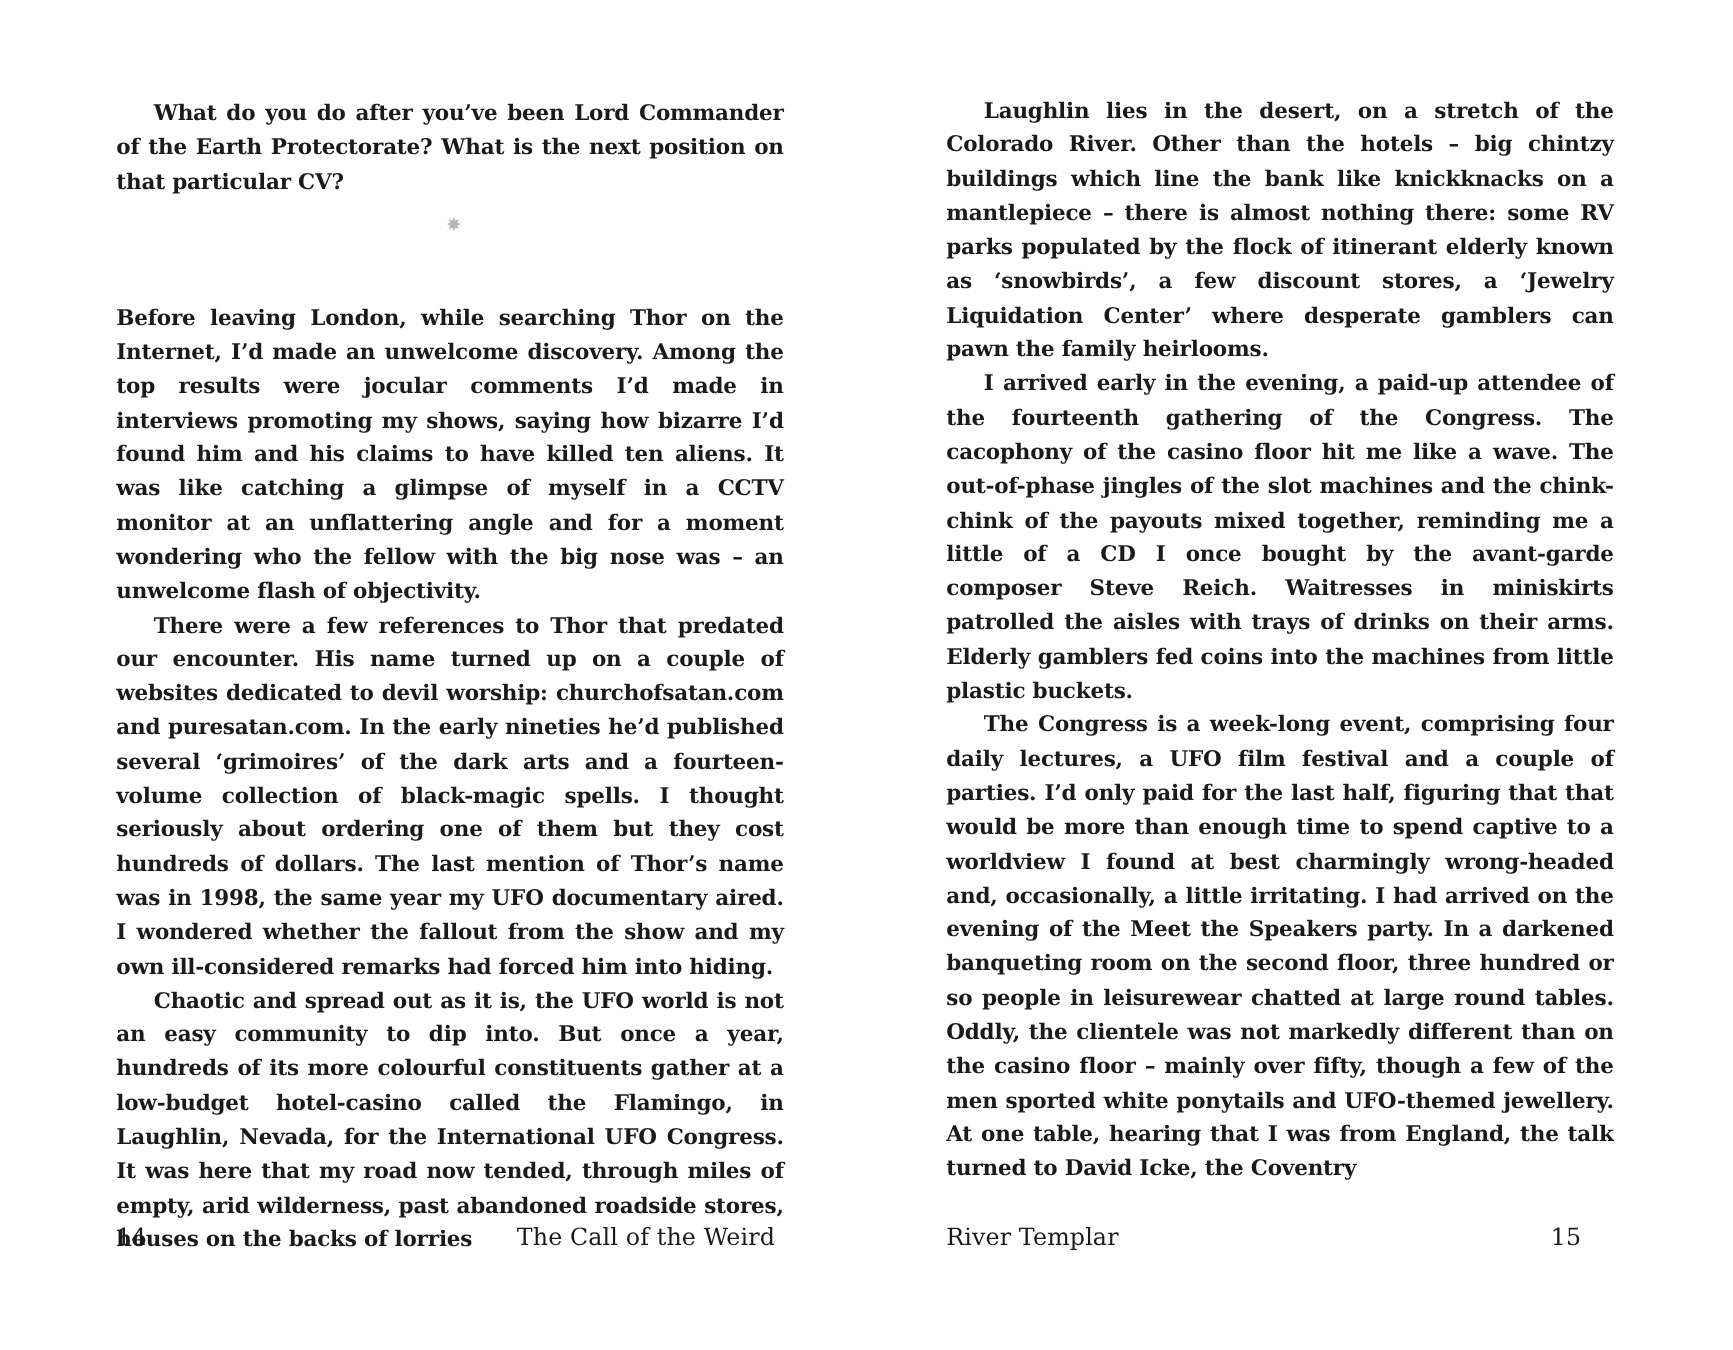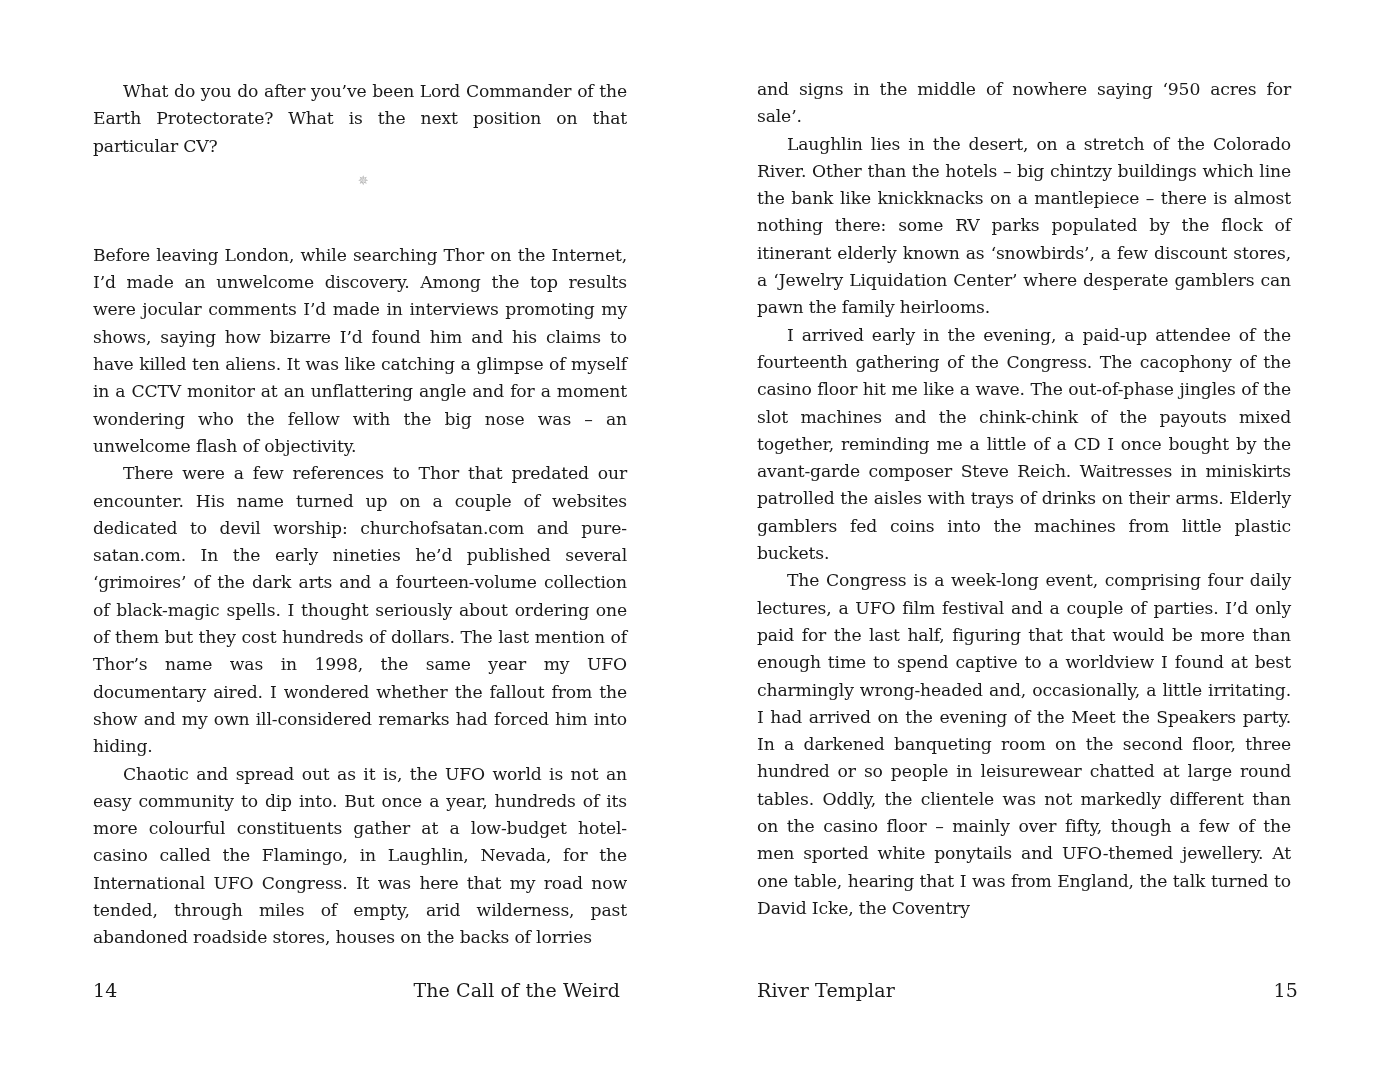--- a/index.html
+++ b/index.html
@@ -24,20 +24,21 @@
     .page.left { left: 0; }
     .page.right { left: 693px; }
     .text-block {
       position: absolute;
       width: 534px;
       font-size: 17.2px;
       line-height: 27.3px;
       text-align: justify;
       letter-spacing: -0.15px;
       word-spacing: 0px;
+      font-weight: bold;
     }
     .page.left .text-block { left: 93px; top: 78px; }
     .page.right .text-block { left: 64px; top: 76px; }
     .para {
       margin: 0;
       text-indent: 30px;
       hyphens: manual;
     }
     .para.noindent { text-indent: 0; }
     .section-break {
@@ -58,21 +59,21 @@
       position: absolute;
       top: 980px;
       font-weight: normal;
       font-size: 19px;
       line-height: 20px;
       letter-spacing: 0.1px;
     }
     .page.left .folio { left: 93px; }
     .page.left .running-head { right: 73px; text-align: right; }
     .page.right .running-head { left: 64px; }
-    .page.right .folio { right: 88px; }
+    .page.right .folio { right: 121px; }
   </style>
 </head>
 <body>
 
 <section class="page left">
   <div class="text-block">
     <p class="para">What do you do after you’ve been Lord Commander of the Earth Protectorate? What is the next position on that particular CV?</p>
 
     <div class="section-break">
       <span class="ornament">✵</span>
@@ -82,21 +83,20 @@
     <p class="para">There were a few references to Thor that predated our encounter. His name turned up on a couple of websites dedicated to devil worship: churchofsatan.com and pure­satan.com. In the early nineties he’d published several ‘grimoires’ of the dark arts and a fourteen-volume col­lection of black-magic spells. I thought seriously about ordering one of them but they cost hundreds of dollars. The last mention of Thor’s name was in 1998, the same year my UFO documentary aired. I wondered whether the fallout from the show and my own ill-considered remarks had forced him into hiding.</p>
     <p class="para">Chaotic and spread out as it is, the UFO world is not an easy community to dip into. But once a year, hundreds of its more colourful constituents gather at a low-budget hotel-casino called the Flamingo, in Laughlin, Nevada, for the International UFO Congress. It was here that my road now tended, through miles of empty, arid wilderness, past abandoned roadside stores, houses on the backs of lorries</p>
   </div>
 
   <div class="footer folio">14</div>
   <div class="footer running-head">The Call of the Weird</div>
 </section>
 
 <section class="page right">
   <div class="text-block">
-    <p class="para noindent">and signs in the middle of nowhere saying ‘950 acres for sale’.</p>
     <p class="para">Laughlin lies in the desert, on a stretch of the Colorado River. Other than the hotels – big chintzy buildings which line the bank like knickknacks on a mantlepiece – there is almost nothing there: some RV parks populated by the flock of itinerant elderly known as ‘snowbirds’, a few dis­count stores, a ‘Jewelry Liquidation Center’ where desper­ate gamblers can pawn the family heirlooms.</p>
     <p class="para">I arrived early in the evening, a paid-up attendee of the fourteenth gathering of the Congress. The cacophony of the casino floor hit me like a wave. The out-of-phase jingles of the slot machines and the chink-chink of the payouts mixed together, reminding me a little of a CD I once bought by the avant-garde composer Steve Reich. Waitresses in miniskirts patrolled the aisles with trays of drinks on their arms. Elderly gamblers fed coins into the machines from little plastic buckets.</p>
     <p class="para">The Congress is a week-long event, comprising four daily lectures, a UFO film festival and a couple of parties. I’d only paid for the last half, figuring that that would be more than enough time to spend captive to a worldview I found at best charmingly wrong-headed and, occasionally, a little irritating. I had arrived on the evening of the Meet the Speakers party. In a darkened banqueting room on the second floor, three hundred or so people in leisurewear chatted at large round tables. Oddly, the clientele was not markedly different than on the casino floor – mainly over fifty, though a few of the men sported white ponytails and UFO-themed jewellery. At one table, hearing that I was from England, the talk turned to David Icke, the Coventry</p>
   </div>
 
   <div class="footer running-head">River Templar</div>
   <div class="footer folio">15</div>
 </section>
 
 </body></html>

